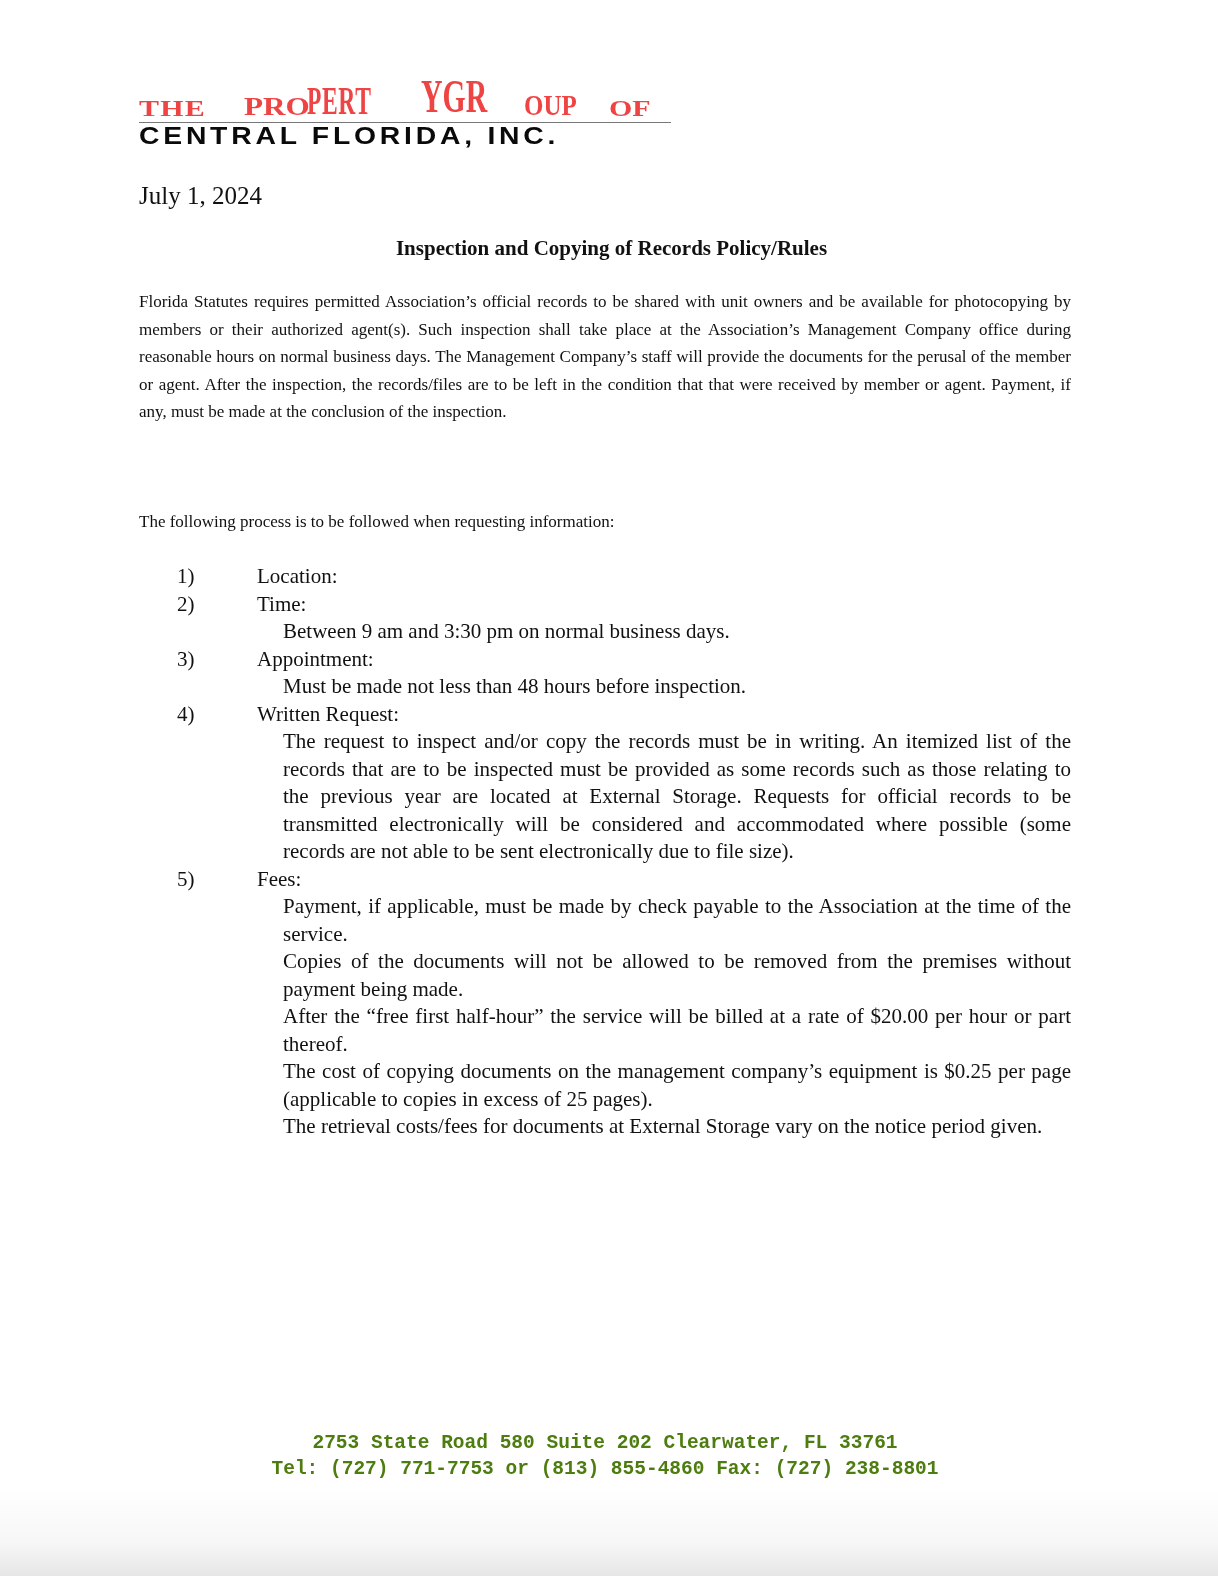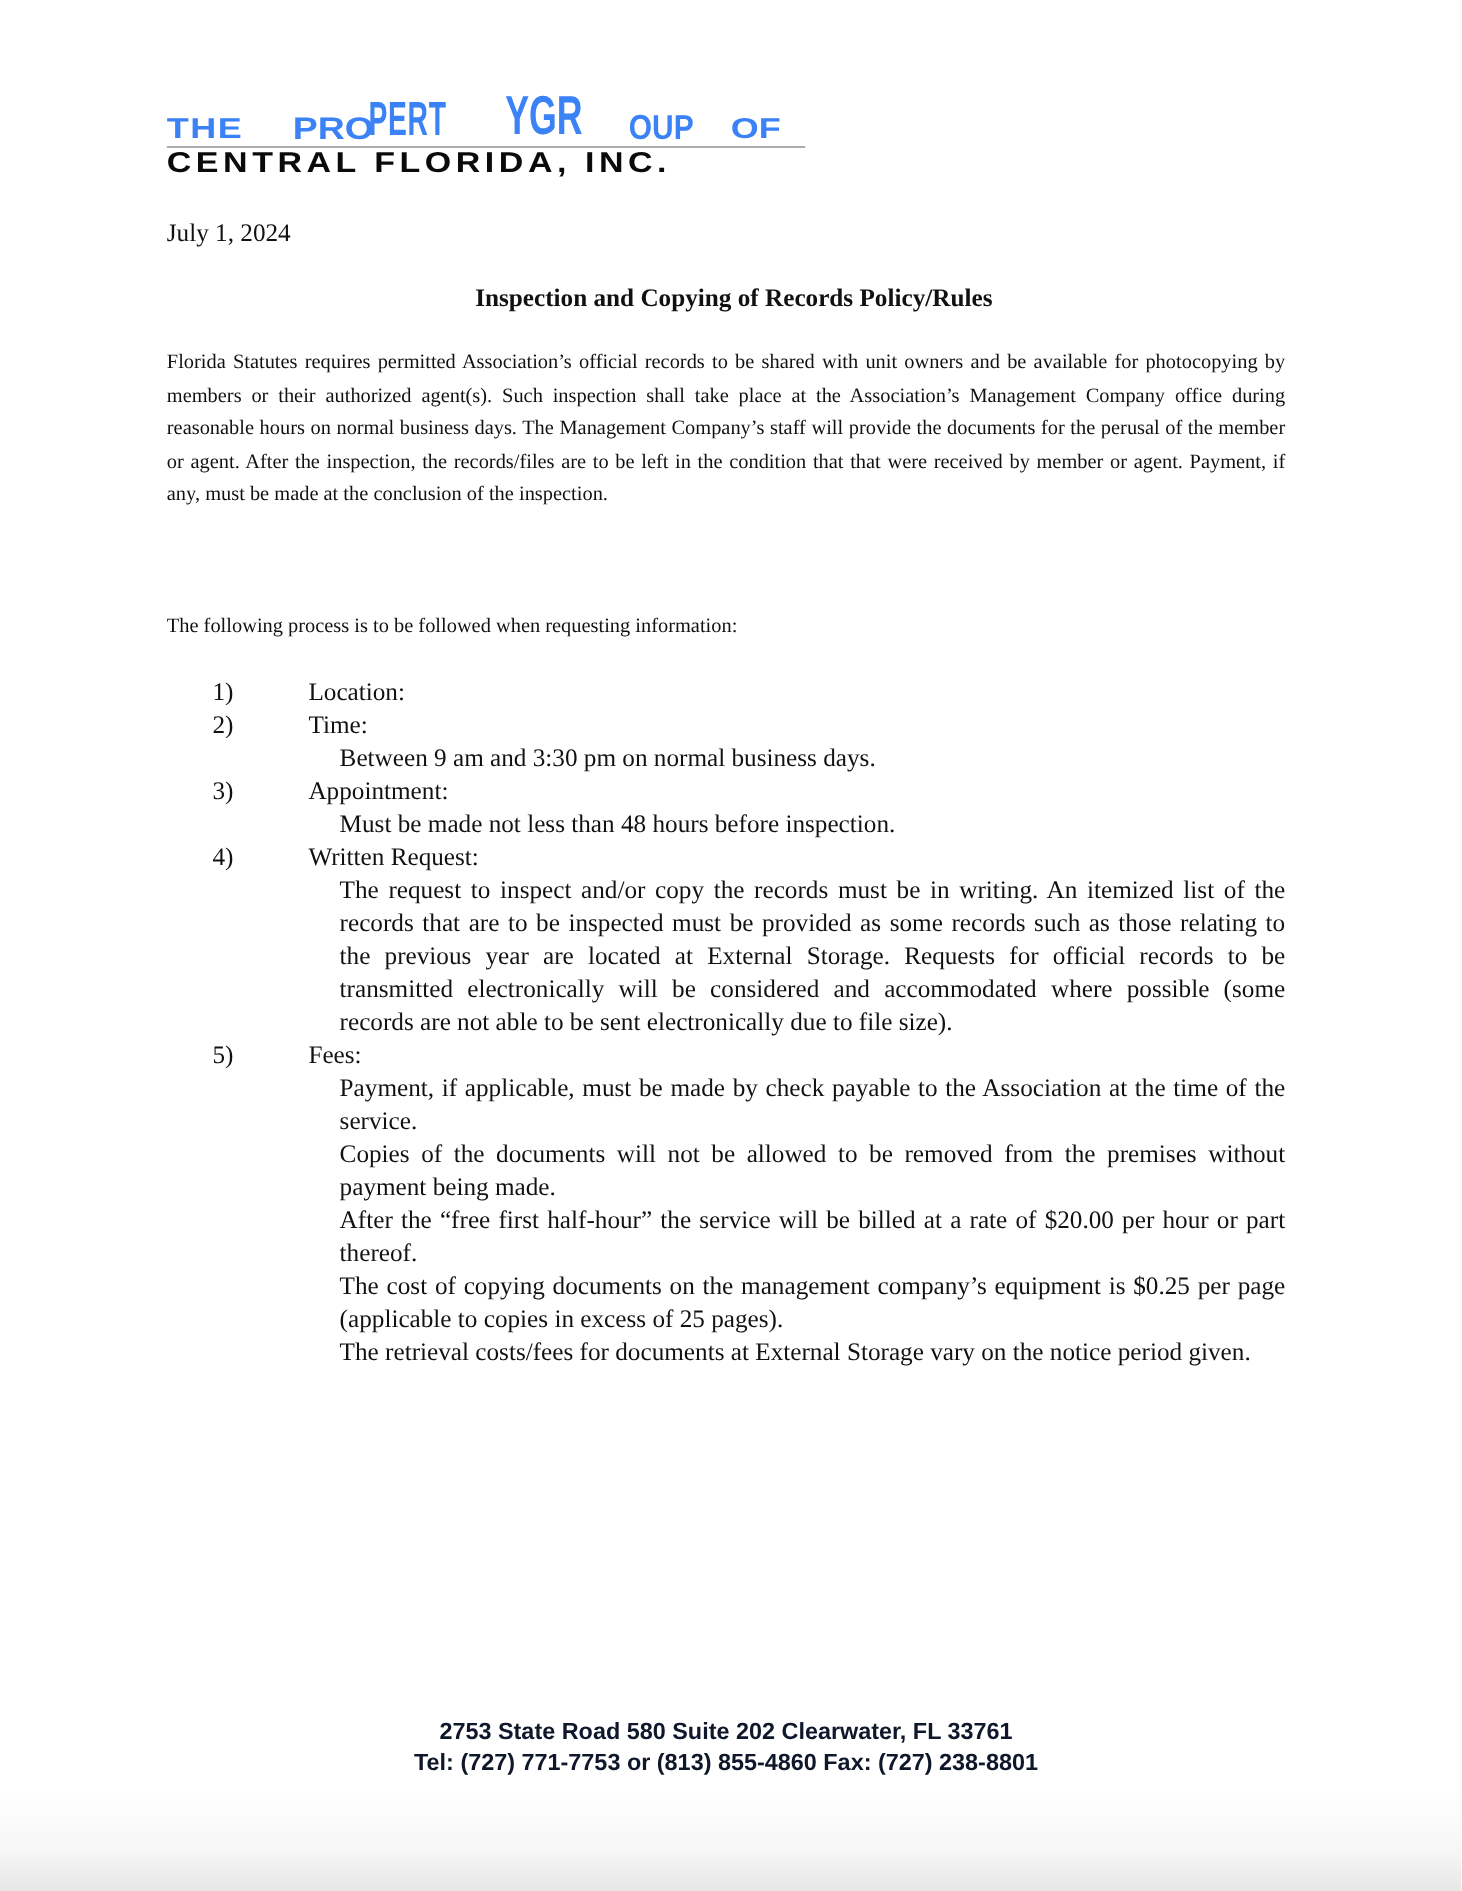--- a/index.html
+++ b/index.html
@@ -15,42 +15,42 @@
   .page-shadow {
     position: absolute; left: 0; right: 0; bottom: 0; height: 86px;
     background: linear-gradient(to bottom, rgba(255,255,255,0) 0%, #f7f7f7 60%, #e6e6e6 100%);
   }
   
   .logo {
     position: absolute; left: 139px; top: 84px; width: 536px;
   }
   .logo-top {
     position: relative; height: 36px;
-    font-family: Liberation Sans, sans-serif;
-    font-weight: 900; color: #3b82f6; white-space: nowrap;
+    font-family: Liberation Serif, serif;
+    font-weight: 900; color: #ef4444; white-space: nowrap;
   }
   .logo-top span { position: absolute; bottom: 0; line-height: 1; }
   .logo-the { left: 0; font-size: 24px; letter-spacing: 1px; transform: scaleX(1.25); transform-origin: left bottom; font-weight: 900; }
   .logo-pro { left: 105px; font-size: 26px; transform: scaleX(1.2); transform-origin: left bottom; }
   .logo-perty { left: 168px; font-size: 38px; transform: scale(0.62, 1.05); transform-origin: left bottom; letter-spacing: 1px;}
   .logo-ygr { left: 282px; font-size: 48px; transform: scale(0.62, 0.95); transform-origin: left bottom; }
   .logo-oup { left: 385px; font-size: 32px; transform: scale(0.78, 0.9); transform-origin: left bottom; }
   .logo-of { left: 470px; font-size: 24px; transform: scaleX(1.25); transform-origin: left bottom; }
   .logo-rule {
     height: 1px; background: #777; margin-top: 2px; width: 532px;
   }
   .logo-bottom {
     font-family: "Liberation Sans", "DejaVu Sans", sans-serif;
     font-weight: 900; font-size: 24px; letter-spacing: 3.2px;
     line-height: 26px; color: #0a0a0a; white-space: nowrap;
     transform: scaleX(1.18); transform-origin: left top;
   }
   .date {
     position: absolute; left: 139px; top: 182px;
-    font-size: 21px;
+    font-size: 25px;
   }
   .title {
     position: absolute; left: 0; width: 1210px; top: 236px;
     text-align: center; font-size: 21px; font-weight: bold;
     text-decoration: underline;
   }
   .title span { display: inline-block; margin-left: 13px; }
   .para {
     position: absolute; left: 139px; width: 932px;
     font-size: 17px; line-height: 27.5px;
@@ -65,23 +65,23 @@
   .item-head { position: relative; height: 27.5px; }
   .item-num { position: absolute; left: 177px; }
   .item-label { position: absolute; left: 211px; margin-left: 46px; }
   .item-body {
     margin-left: 283px; width: 788px; text-align: justify;
   }
   .line { display: block; }
   .footer {
     position: absolute; left: 0; width: 1210px; top: 1430px;
     text-align: center;
-    font-family: Liberation Sans, sans-serif;
+    font-family: Liberation Mono, monospace;
     font-weight: bold; font-size: 19.5px; line-height: 26px;
-    color: #0f172a;
+    color: #4d7c0f;
   }
 </style>
 </head>
 <body>
 
 <div class="logo">
   <div class="logo-top">
     <span class="logo-the">THE</span>
     <span class="logo-pro">PRO</span>
     <span class="logo-perty">PERT</span>

